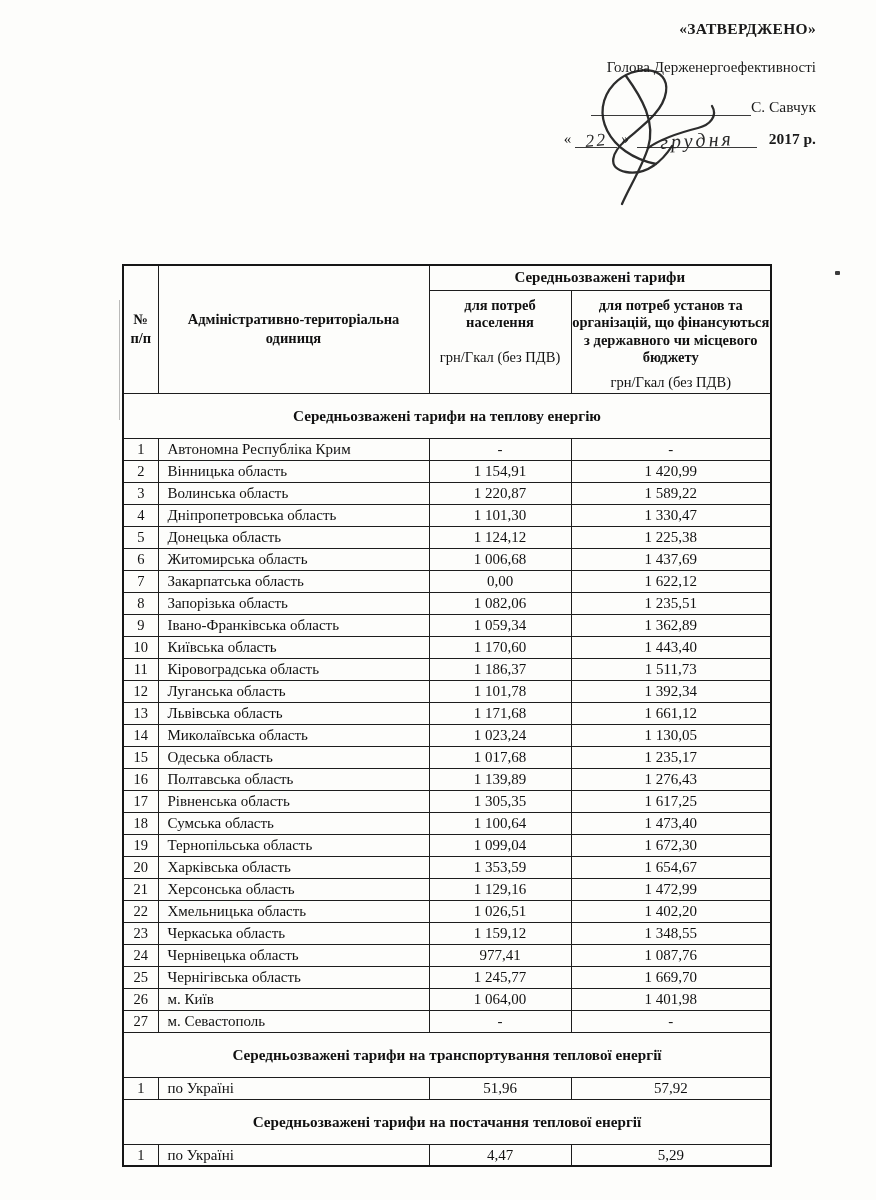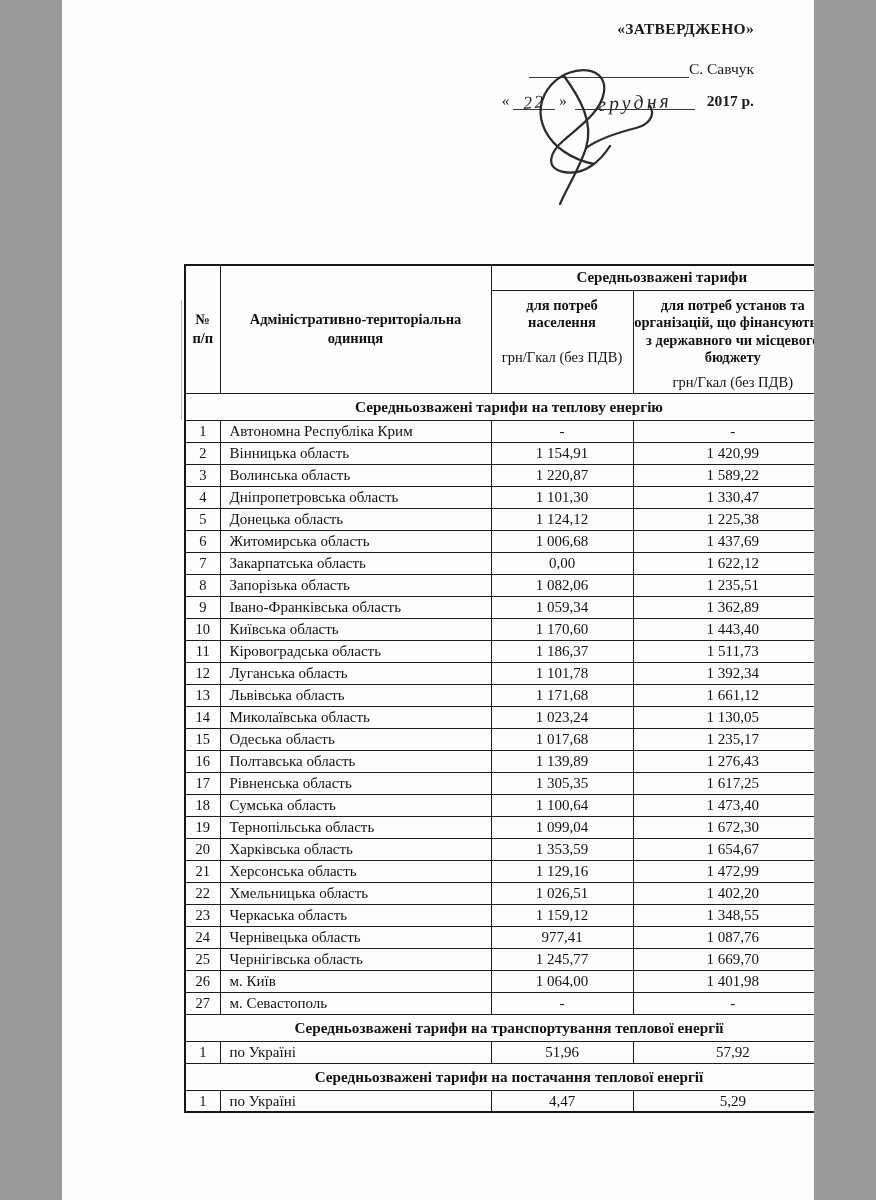--- a/index.html
+++ b/index.html
@@ -1,18 +1,18 @@
 <!DOCTYPE html>
 <html><head>
 <meta charset="utf-8">
 <style>
   * { margin:0; padding:0; box-sizing:border-box; }
   body { background:#9a9a9a; font-family:"Liberation Serif","DejaVu Serif",serif; }
   .page {
-    position:relative; width:752px; height:1200px; margin:0 auto;
+    position:relative; width:876px; height:1200px; margin:0 auto;
     background:#fdfdfb; color:#151515; overflow:hidden;
   }
 
   
   .approval { position:absolute; top:20px; right:60px; width:340px; font-size:15px; color:#1a1a1a; }
   .approved-label { text-align:right; font-weight:bold; font-size:15.5px; letter-spacing:.3px; }
   .position-line { text-align:right; margin-top:21px; font-size:15px; }
   .sign-row { margin-top:22px; display:flex; justify-content:flex-end; align-items:flex-end; gap:0; }
   .sig-line { width:160px; height:15px; border-bottom:1.4px solid #3a3a3a; }
   .signer { font-size:15.5px; }
@@ -40,37 +40,38 @@
   }
   table.tariffs th, table.tariffs td { border:1.5px solid #1d1d1d; }
   th.group-th { height:25px; font-weight:bold; font-size:15px; text-align:center; vertical-align:middle; }
   th.rowspan-th { vertical-align:middle; text-align:center; font-weight:bold; font-size:14.5px; line-height:19px; padding:2px 4px;margin-top:45px; }
   th.sub-th { height:89px; vertical-align:top; text-align:center; font-weight:normal; padding:6px 0 3px; }
   .sub-main { font-weight:bold; font-size:14.5px; line-height:17.5px; }
   .sub-unit { font-size:14.5px; line-height:16px; }
   .unit-gap-big { margin-top:17px; }
   .unit-gap-small { margin-top:7px; }
   tr.section-row td {
-    height:23px; text-align:center; font-weight:bold; font-size:15.2px; padding:4px 2px;
+    height:23px; text-align:center; font-weight:bold; font-size:15.2px; padding:13px 2px;
   }
   tr.data-row td { height:22px; padding:0; line-height:20px; }
   td.c-num { text-align:center; font-size:14.5px; }
   td.c-name { text-align:left; padding-left:9px !important; font-size:15px; }
   td.c-val { text-align:center; font-size:15px; }
 
   .speck { position:absolute; left:835px; top:271px; width:5px; height:4px; background:#3c3c3c; border-radius:1px; }
   .edge-line { position:absolute; left:119px; top:300px; width:1px; height:120px; background:#777; opacity:.5; }
 </style>
 </head>
 <body>
 
 <div class="page">
 
   <div class="approval">
     <div class="approved-label">«ЗАТВЕРДЖЕНО»</div>
+    <div class="position-line">Голова Держенергоефективності</div>
     <div class="sign-row">
       <span class="sig-line"></span>
       <span class="signer">С. Савчук</span>
     </div>
     <div class="date-row">
       <span>«</span>
         <span class="day-underline"><span class="hand day">22</span></span>
         <span>»</span>
       <span class="month-underline"><span class="hand month">грудня</span></span>
       <span class="year">2017 р.</span>

